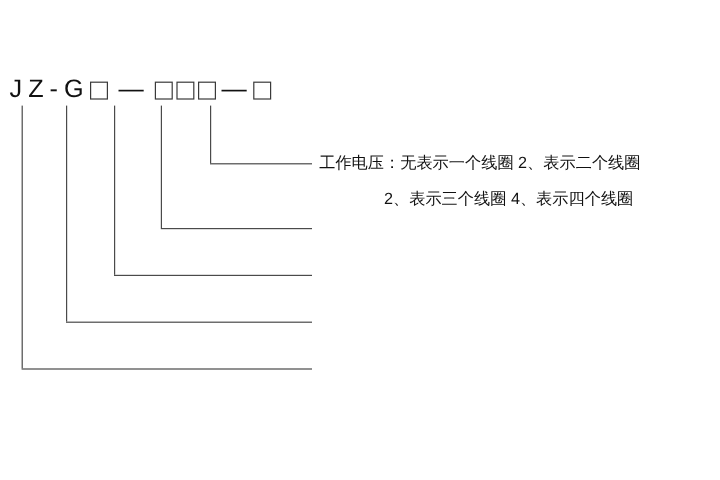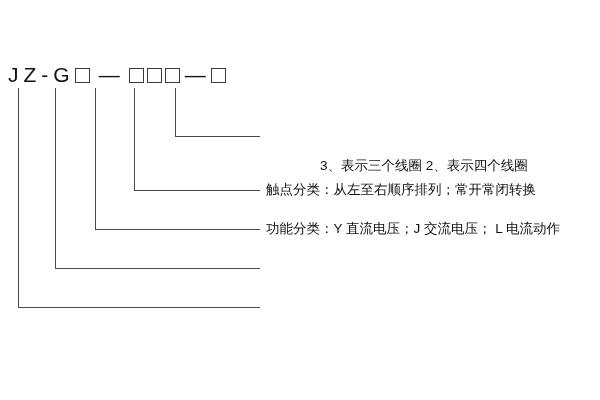--- a/index.html
+++ b/index.html
@@ -118,21 +118,20 @@
 
   <div class="vline" style="left:95px; top:88px; height:141px;"></div>
   <div class="hline" style="left:95px; top:229px; width:165px;"></div>
 
   <div class="vline" style="left:55px; top:88px; height:180px;"></div>
   <div class="hline" style="left:55px; top:268px; width:205px;"></div>
 
   <div class="vline" style="left:18px; top:88px; height:219px;"></div>
   <div class="hline" style="left:18px; top:307px; width:242px;"></div>
 
-  <div class="caption-sub" style="left:320px; top:157px;">3、表示三个线圈   2、表示四个线圈</div>
+  <div class="caption" style="left:266px; top:127px;">工作电压：无表示一个线圈    2、表示二个线圈</div>
+  <div class="caption-sub" style="left:320px; top:157px;">2、表示三个线圈   4、表示四个线圈</div>
 
-  <div class="caption" style="left:266px; top:181px;">触点分类：从左至右顺序排列；常开常闭转换</div>
 
-  <div class="caption" style="left:266px; top:220px;">功能分类：Y 直流电压；J 交流电压； L 电流动作</div>
 
 
 
 </div>
 
 </body></html>

